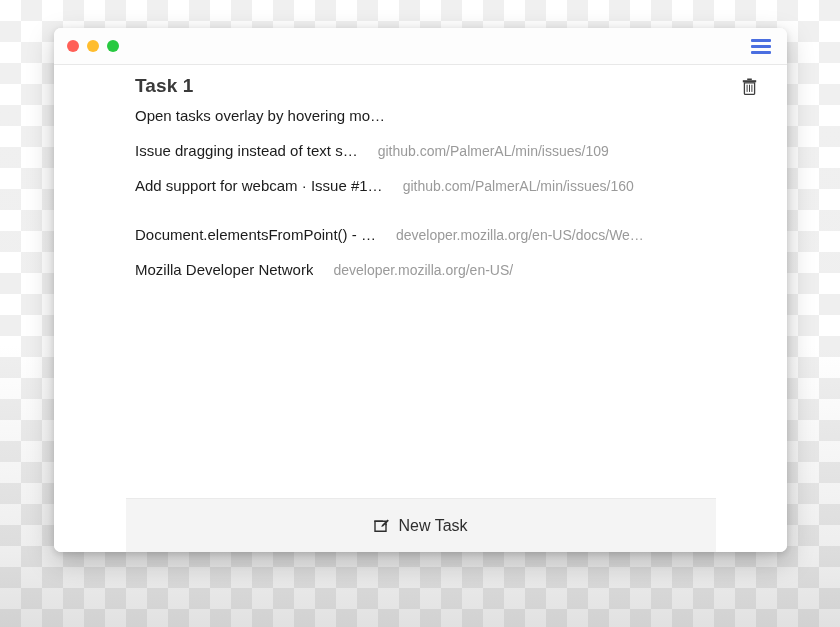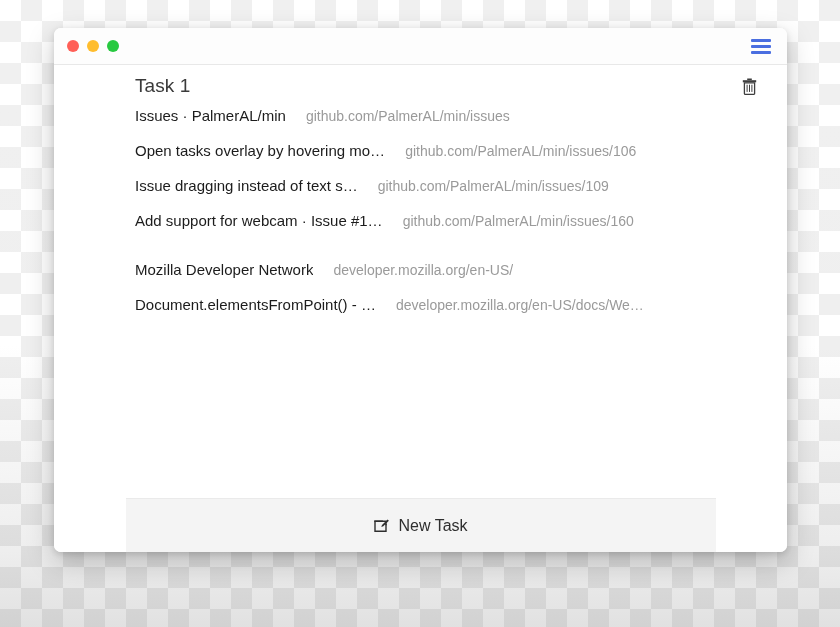--- a/index.html
+++ b/index.html
@@ -99,21 +99,21 @@
 
   .task-header {
     display: flex;
     align-items: center;
     padding: 0 28px 0 81px;
     height: 42px;
   }
   .task-title {
     font-size: 19px;
     color: #3a3a3a;
-    font-weight: 400;
+    font-weight: 700;
     letter-spacing: 0.1px;
     white-space: nowrap;
   }
   .trash-btn {
     margin-left: auto;
     width: 20px;
     height: 20px;
     display: flex;
     align-items: center;
     justify-content: center;
@@ -208,49 +208,44 @@
             <rect x="0.8" y="2.2" width="13.4" height="2.1" fill="#3d3d3d"></rect>
             <path d="M2.4 4.8 h10.2 v10.6 a1 1 0 0 1 -1 1 h-8.2 a1 1 0 0 1 -1 -1 z" fill="none" stroke="#3d3d3d" stroke-width="1.3"></path>
             <rect x="4.6" y="6.7" width="1" height="7.2" fill="#3d3d3d"></rect>
             <rect x="7.0" y="6.7" width="1" height="7.2" fill="#3d3d3d"></rect>
             <rect x="9.4" y="6.7" width="1" height="7.2" fill="#3d3d3d"></rect>
           </svg>
         </span>
       </div>
       <div class="task-rows">
         <div class="row">
-          <span class="row-title">Issues · PalmerAL/min</span>
-          <span class="row-url">github.com/PalmerAL/min/issues</span>
-        </div>
-        <div class="row">
           <span class="row-title">Open tasks overlay by hovering mo…</span>
-          <span class="row-url">github.com/PalmerAL/min/issues/106</span>
         </div>
         <div class="row">
           <span class="row-title">Issue dragging instead of text s…</span>
           <span class="row-url">github.com/PalmerAL/min/issues/109</span>
         </div>
         <div class="row">
           <span class="row-title">Add support for webcam · Issue #1…</span>
           <span class="row-url">github.com/PalmerAL/min/issues/160</span>
         </div>
       </div>
     </div>
 
     <div class="group-gap"></div>
 
     <div class="task-group">
       <div class="task-rows">
         <div class="row">
+          <span class="row-title">Document.elementsFromPoint() - …</span>
+          <span class="row-url">developer.mozilla.org/en-US/docs/We…</span>
+        </div>
+        <div class="row">
           <span class="row-title">Mozilla Developer Network</span>
           <span class="row-url">developer.mozilla.org/en-US/</span>
-        </div>
-        <div class="row">
-          <span class="row-title">Document.elementsFromPoint() - …</span>
-          <span class="row-url">developer.mozilla.org/en-US/docs/We…</span>
         </div>
       </div>
     </div>
 
     <div class="footer-wrap">
       <div class="new-task-bar">
         <span>
           <svg width="16" height="16" viewBox="0 0 16 16" aria-hidden="true">
             <path d="M2 3.2 h7.2 M2 3.2 v10 h11 v-6.6" fill="none" stroke="#2e2e2e" stroke-width="1.4" stroke-linecap="square"></path>
             <path d="M2 3.2 h11 v3.4" fill="none" stroke="#2e2e2e" stroke-width="1.4" stroke-linecap="square"></path>

